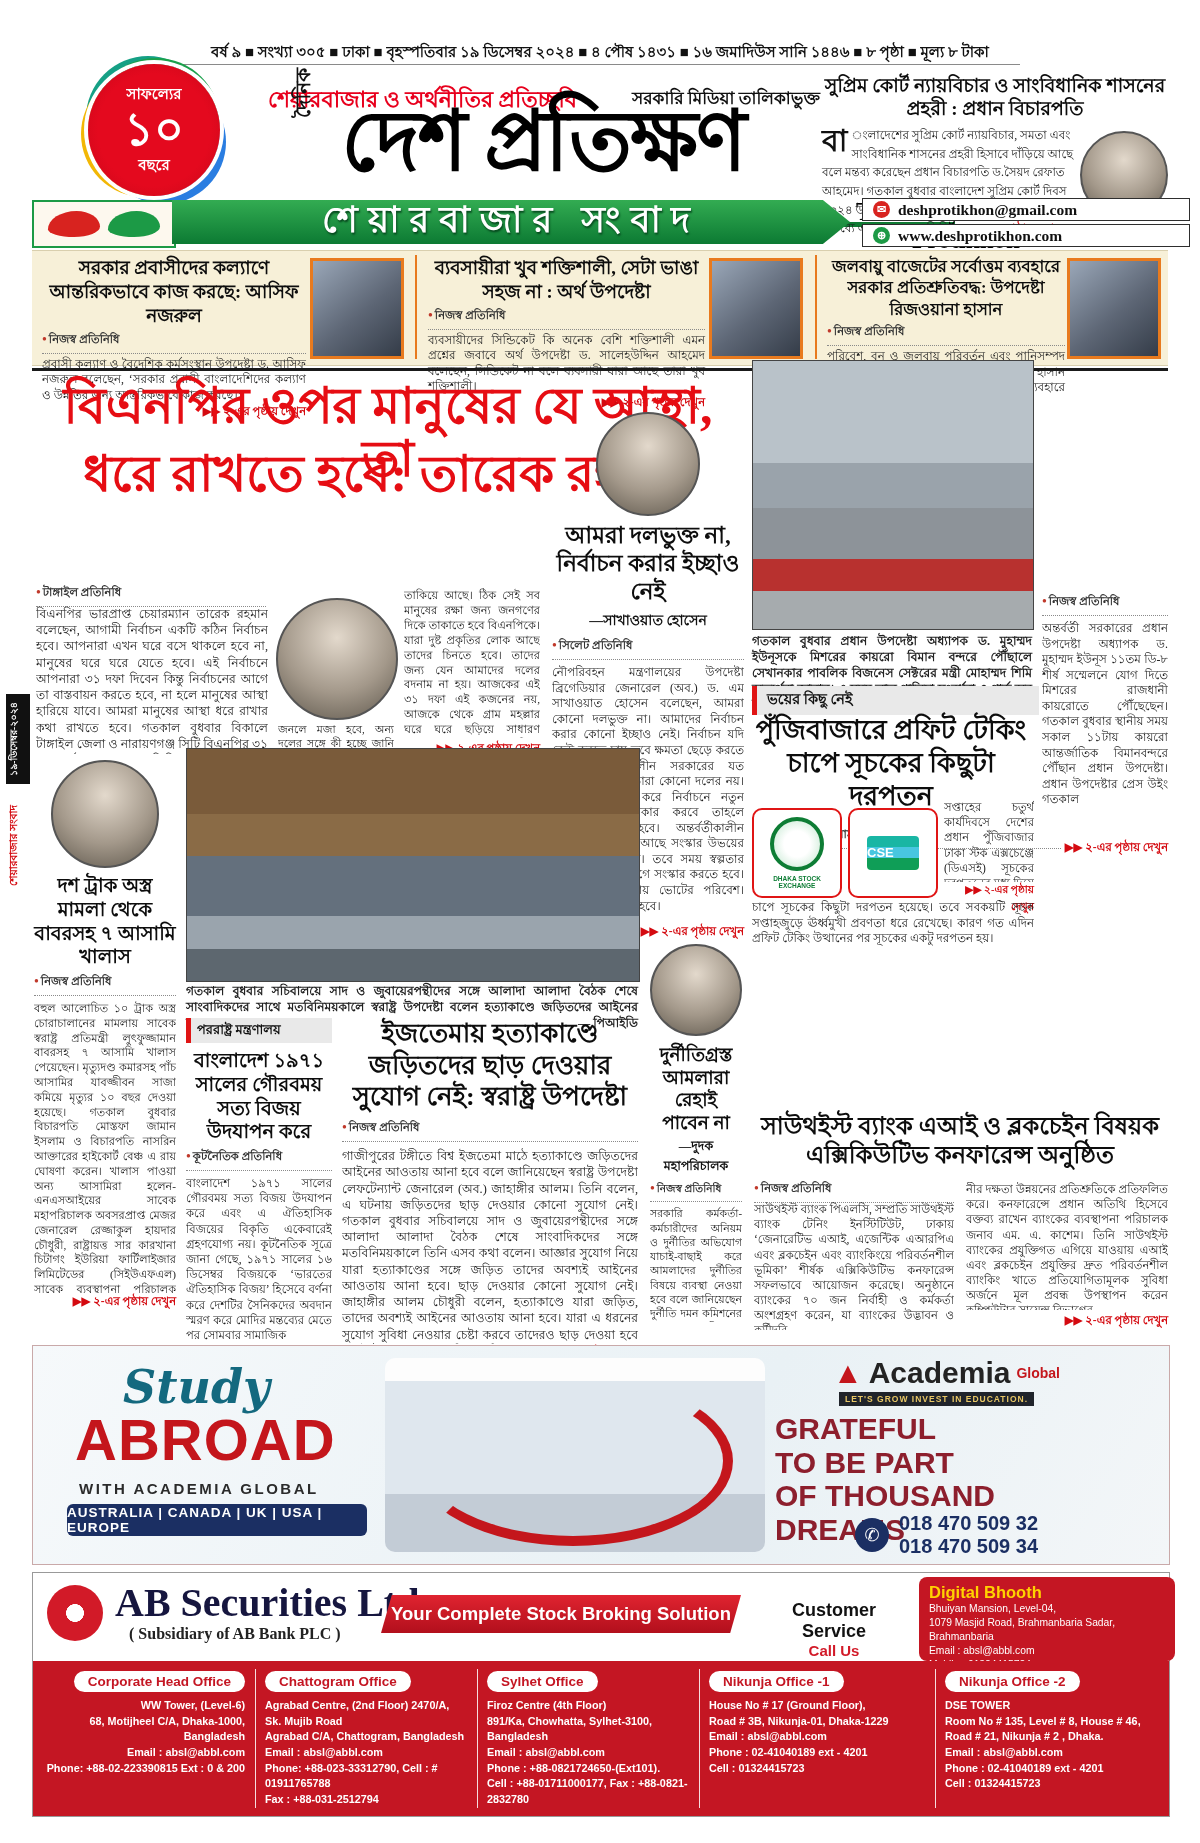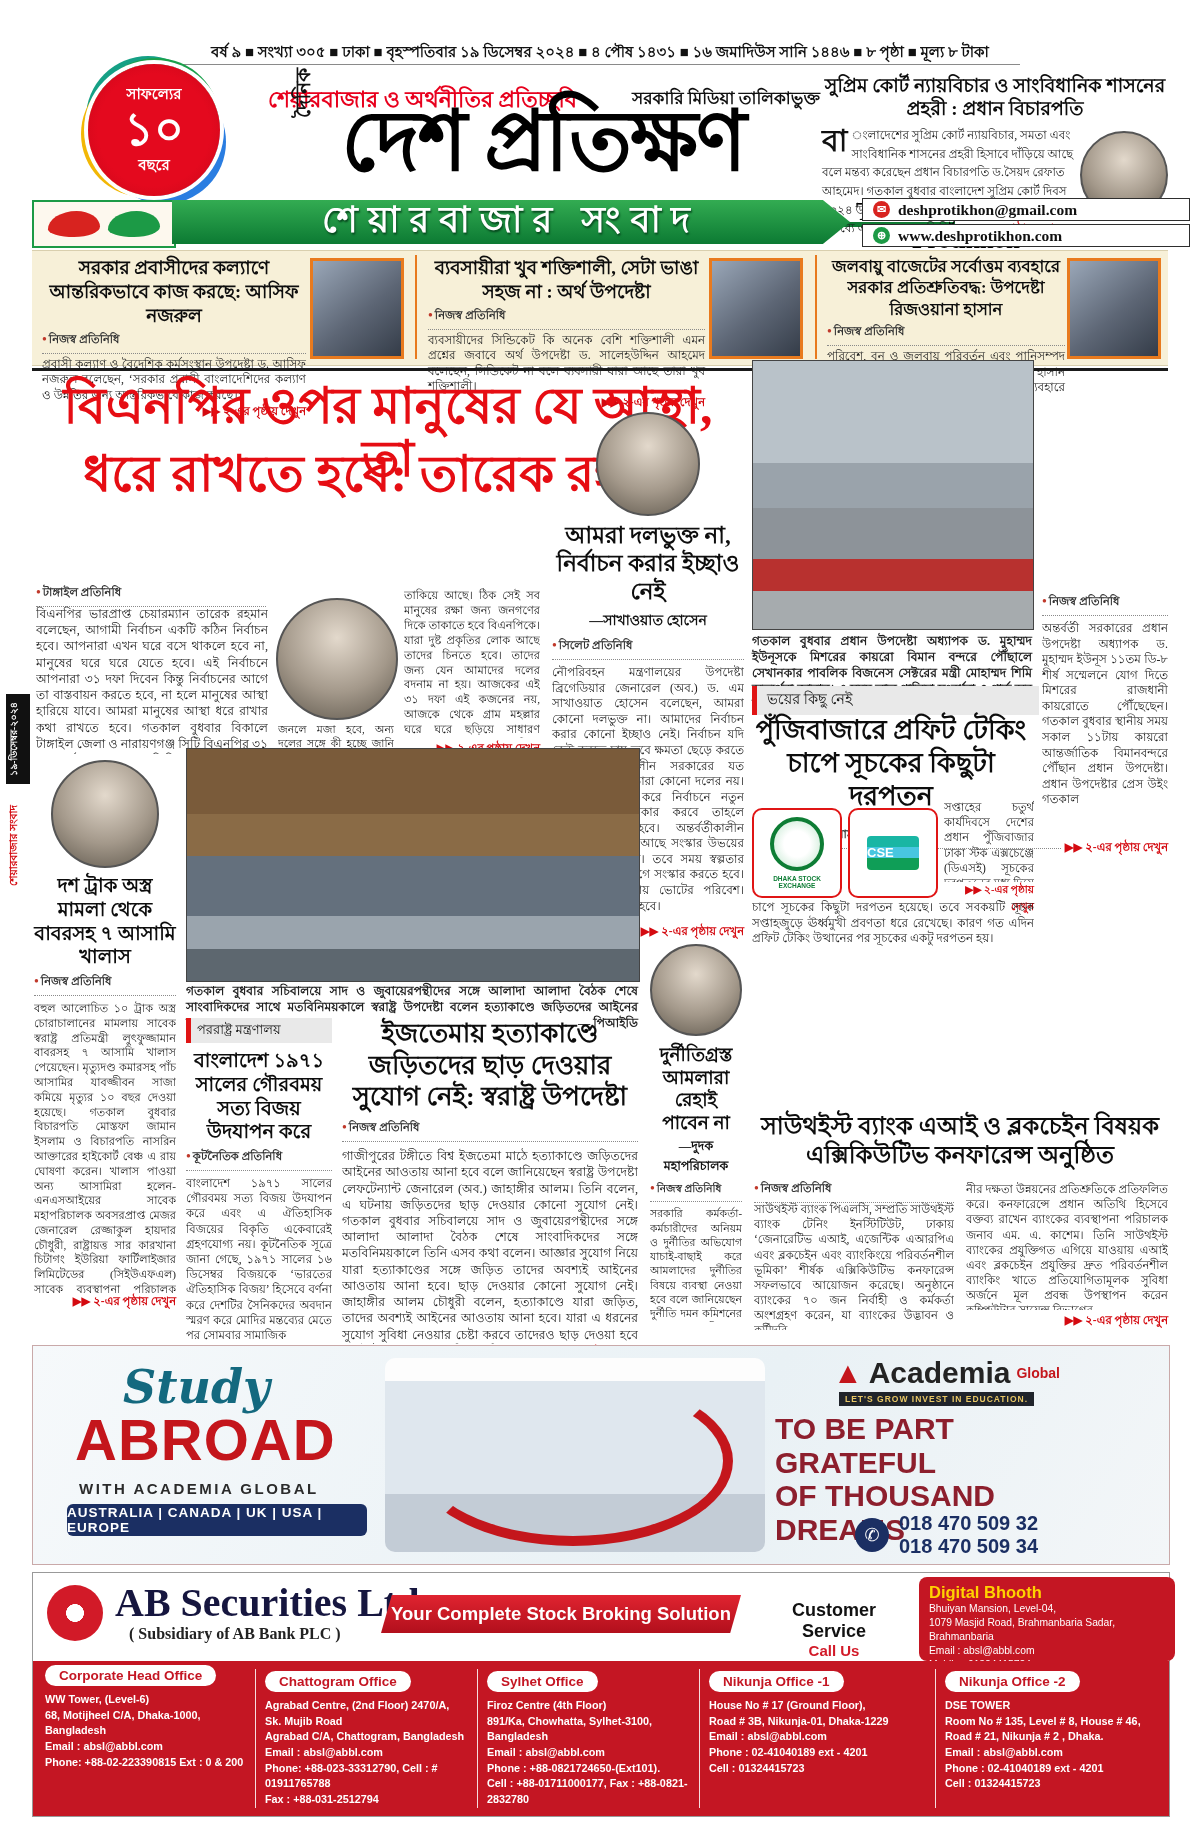--- a/index.html
+++ b/index.html
@@ -5,21 +5,21 @@
   html,body{margin:0;padding:0;background:#e8e8e8;}
   .page{position:relative;width:1200px;height:1843px;margin:0 auto;background:#ffffff;
         font-family:"Liberation Serif", serif;color:#111;overflow:hidden;}
   .abs{position:absolute;}
   
   .h-black{font-weight:bold;color:#0d0d0d;text-align:center;line-height:1.22;}
   .byline{font-size:11.5px;font-weight:bold;color:#333;border-bottom:1px dotted #8a8a8a;padding-bottom:3px;}
   .byline::before{content:"● ";color:#c0392b;font-size:8px;vertical-align:2px;}
   .body-txt{font-size:12.3px;line-height:1.32;text-align:justify;color:#1c1c1c;}
   .jump{color:#d40a10;font-weight:bold;font-size:11.5px;text-align:right;}
-  .kicker{background:#e9e9e9;border-left:5px solid #e01515;font-weight:normal;color:#111;
+  .kicker{background:#e9e9e9;border-left:5px solid #e01515;font-weight:bold;color:#111;
           padding:2px 10px 3px;font-size:14.5px;}
   .portrait{border-radius:50%;border:2px solid #555;
      background:radial-gradient(circle at 50% 32%, #e3d9cc, #a3988a 55%, #5d564b 100%);}
   .photo{border:1px solid #444;}
   .attrib{font-weight:bold;font-size:14px;color:#111;}
   
   .badge{border-radius:50%;background:radial-gradient(circle,#e4091e 60%,#c40718);color:#fff;
          text-align:center;box-shadow:0 0 0 4px #fff,2px -8px 0 -2px #1aa04b,-10px 4px 0 -3px #f2b705,
          10px 12px 0 -4px #2a7de1,-6px -12px 0 -4px #16a085;}
   .tagline{color:#e8001d;font-weight:bold;font-size:22px;}
@@ -282,22 +282,22 @@
     <div class="abs students" style="left:352px;top:12px;width:380px;height:194px;">
       <div class="swoosh abs" style="left:28px;top:18px;width:300px;height:150px;"></div>
     </div>
     <div class="abs" style="left:800px;top:10px;display:flex;align-items:center;gap:6px;">
       <span style="color:#c4161c;font-size:30px;">▲</span>
       <span class="acad-name">Academia</span>
       <span style="color:#c4161c;font-weight:bold;font-size:14px;font-family:'Liberation Sans',sans-serif;">Global</span>
     </div>
     <div class="abs acad-tag" style="left:806px;top:46px;">LET'S GROW INVEST IN EDUCATION.</div>
     <div class="abs grateful" style="left:742px;top:66px;width:420px;text-align:left;">
+      <span style="display:block;">GRATEFUL</span>
       <span style="display:block;">TO BE PART</span>
-      <span style="display:block;">GRATEFUL</span>
       <span style="display:block;">OF THOUSAND</span>
       <span style="display:block;">DREAMS</span>
     </div>
     <div class="abs" style="left:822px;top:166px;display:flex;align-items:center;gap:10px;">
       <span class="phone-badge">✆</span>
       <span>
         <span class="phone-num" style="display:block;">018 470 509 32</span>
         <span class="phone-num" style="display:block;">018 470 509 34</span>
       </span>
     </div>
@@ -321,21 +321,21 @@
       <div class="booth-line">Email : absl@abbl.com</div>
       <div class="booth-line">Mobile : 01324415724</div>
     </div>
 
     <div class="abs office-strip" style="left:0;top:88px;width:1136px;height:155px;">
       <div class="office-sep abs" style="left:222px;top:8px;height:139px;"></div>
       <div class="office-sep abs" style="left:444px;top:8px;height:139px;"></div>
       <div class="office-sep abs" style="left:666px;top:8px;height:139px;"></div>
       <div class="office-sep abs" style="left:902px;top:8px;height:139px;"></div>
 
-      <div class="office-col abs" style="left:12px;top:4px;width:200px;">
+      <div class="office-col abs" style="left:12px;top:10px;width:200px;text-align:right;">
         <span class="office-title">Corporate Head Office</span>
         <span class="office-line">WW Tower, (Level-6)</span>
         <span class="office-line">68, Motijheel C/A, Dhaka-1000, Bangladesh</span>
         <span class="office-line">Email : absl@abbl.com</span>
         <span class="office-line">Phone: +88-02-223390815 Ext : 0 &amp; 200</span>
         <span class="office-line"></span>
       </div>
       <div class="office-col abs" style="left:232px;top:10px;width:202px;">
         <span class="office-title">Chattogram Office</span>
         <span class="office-line">Agrabad Centre, (2nd Floor) 2470/A, Sk. Mujib Road</span>

